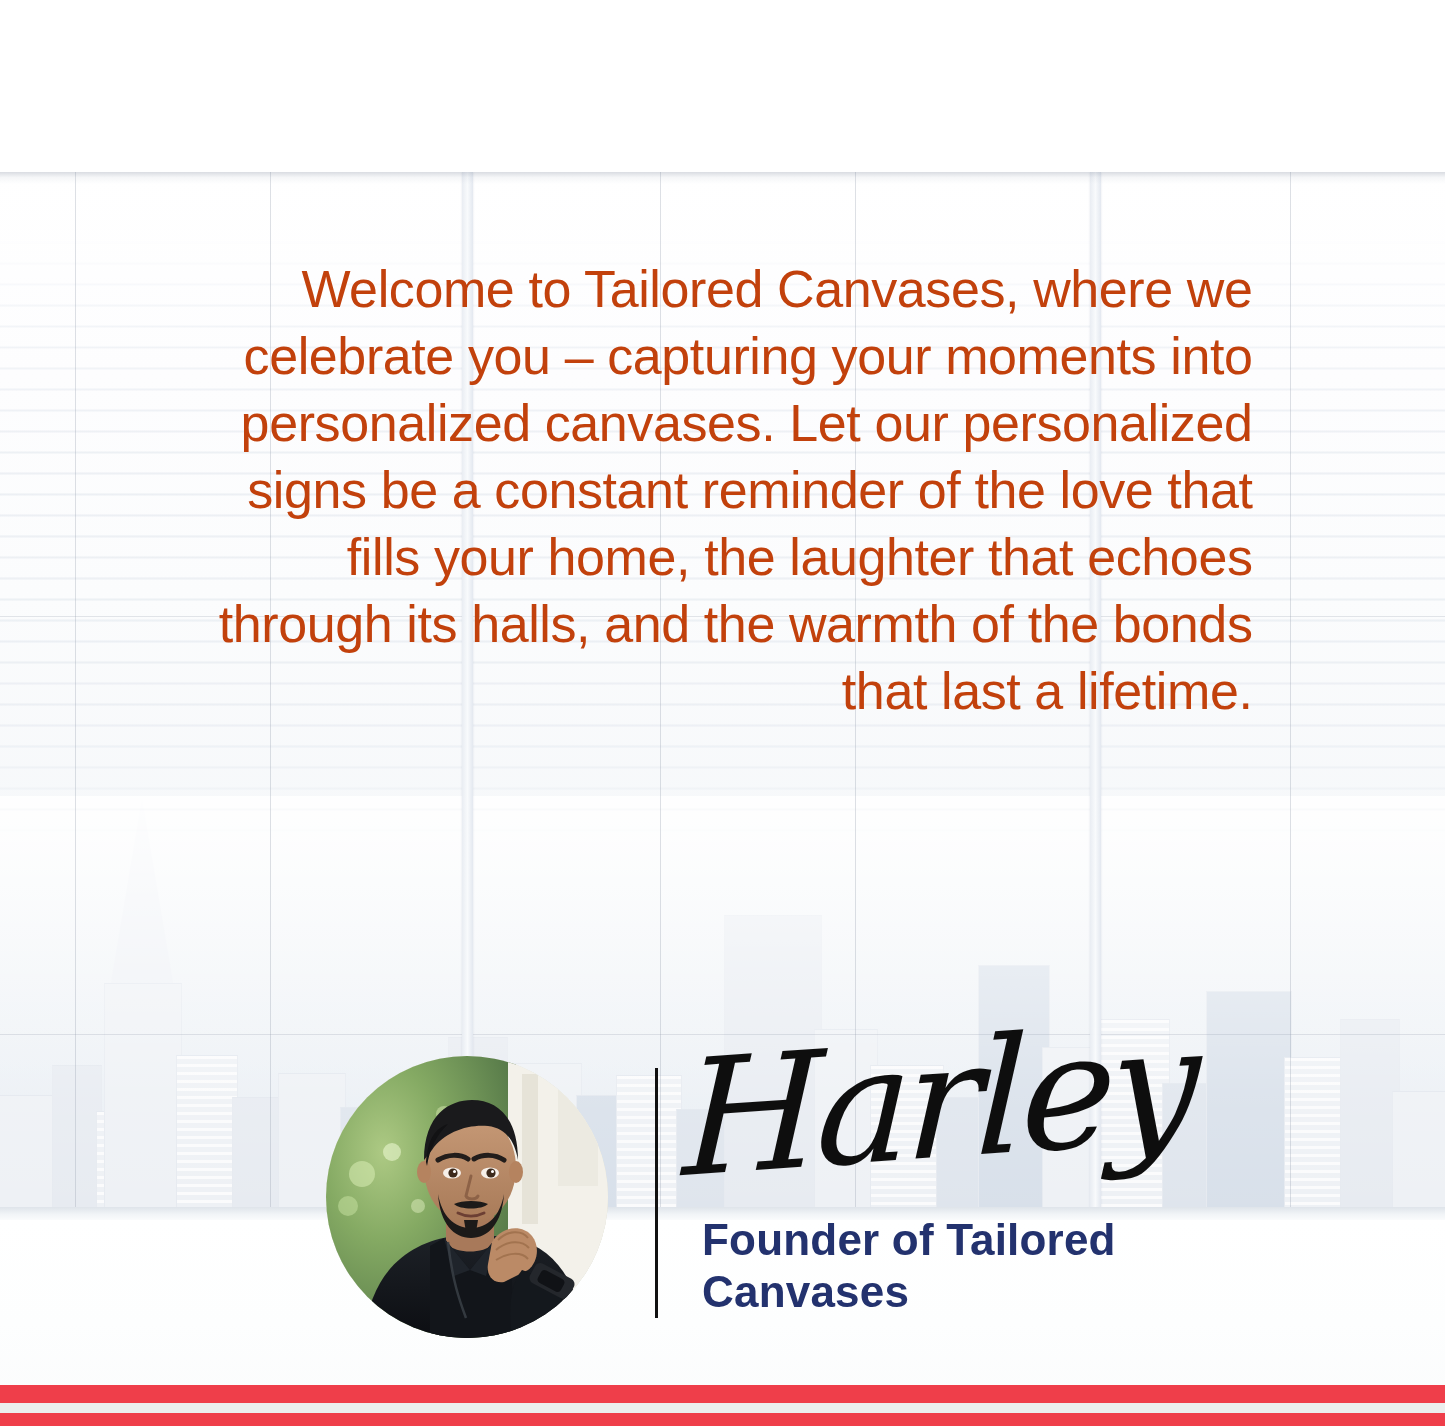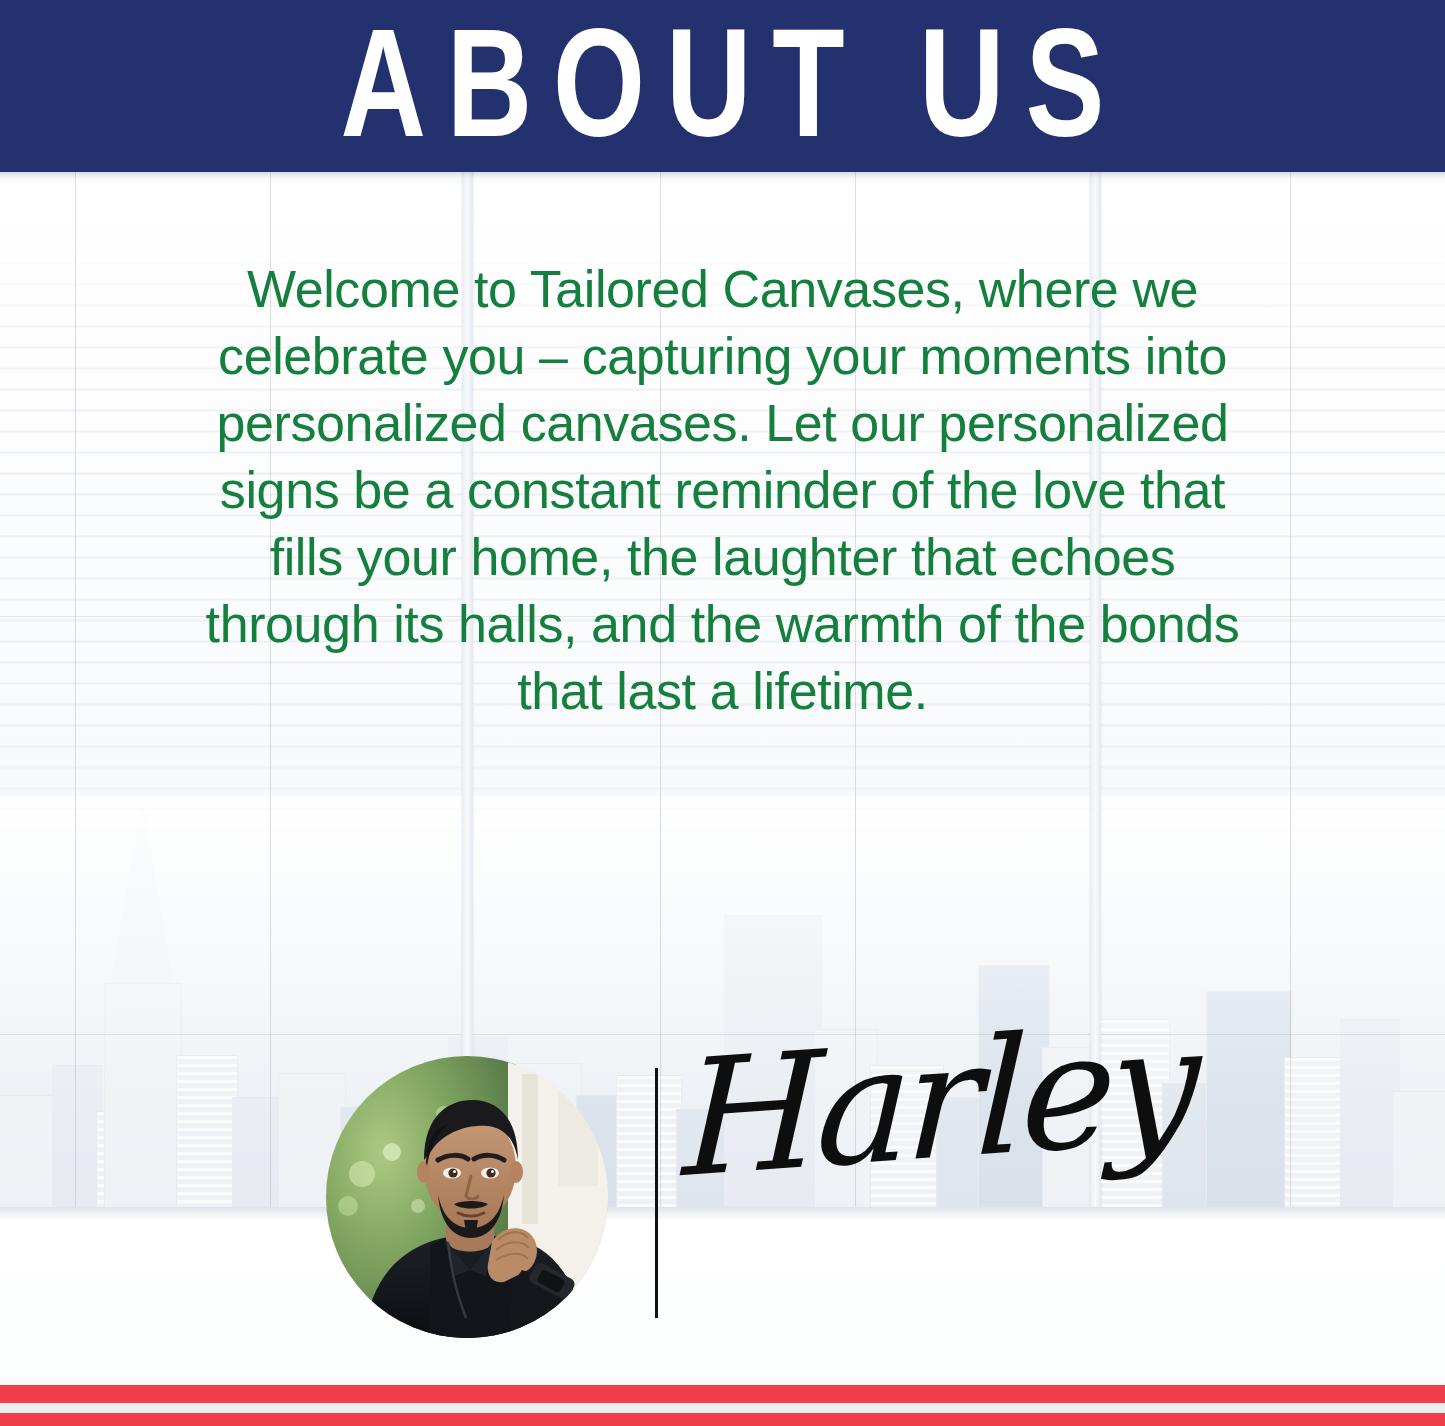--- a/index.html
+++ b/index.html
@@ -155,22 +155,22 @@
     pointer-events: none;
   }
 
   
   .copy {
     position: absolute;
     left: 50%;
     transform: translateX(-50%);
     top: 256px;
     width: 1060px;
-    text-align: center;
-    color: #15803d;
+    text-align: right;
+    color: #c2410c;
     font-family: "Liberation Sans", sans-serif;
     font-size: 52px;
     line-height: 67px;
     font-weight: 400;
     letter-spacing: -0.4px;
   }
   .copy p { margin: 0; }
   .copy .gap { height: 67px; }
 
   
@@ -292,23 +292,20 @@
     <div class="mullion wide" style="left:462px;"></div>
     <div class="mullion" style="left:660px;"></div>
     <div class="mullion" style="left:855px;"></div>
     <div class="mullion wide" style="left:1090px;"></div>
     <div class="mullion" style="left:1290px;"></div>
 
     <div class="sill"></div>
     <div class="floor"></div>
   </div>
 
-  <div class="header">
-    <div class="header-title">ABOUT US</div>
-  </div>
   <div class="header-shadow"></div>
 
   <div class="copy">
     <p>Welcome to Tailored Canvases, where we celebrate you – capturing your moments into personalized canvases. Let our personalized signs be a constant reminder of the love that fills your home, the laughter that echoes through its halls, and the warmth of the bonds that last a lifetime.</p>
     <div class="gap"></div>
   </div>
 
   <div class="sigblock">
 
     <div class="avatar">
@@ -394,19 +391,23 @@
         <rect x="212" y="218" width="26" height="14" rx="4" fill="#101216" transform="rotate(28 225 225)"></rect>
 
         <rect x="0" y="0" width="282" height="282" fill="none"></rect>
       </svg>
     </div>
 
     <div class="divider"></div>
 
     <div class="sig-name">Harley</div>
 
+    <div class="sig-role">
+      <div>Founder of Tailored</div>
+      <div>Canvases</div>
+    </div>
   </div>
 
   <div class="bar bar-top"></div>
   <div class="bar-gap"></div>
   <div class="bar bar-bottom"></div>
 
 </div>
 
 </body></html>

